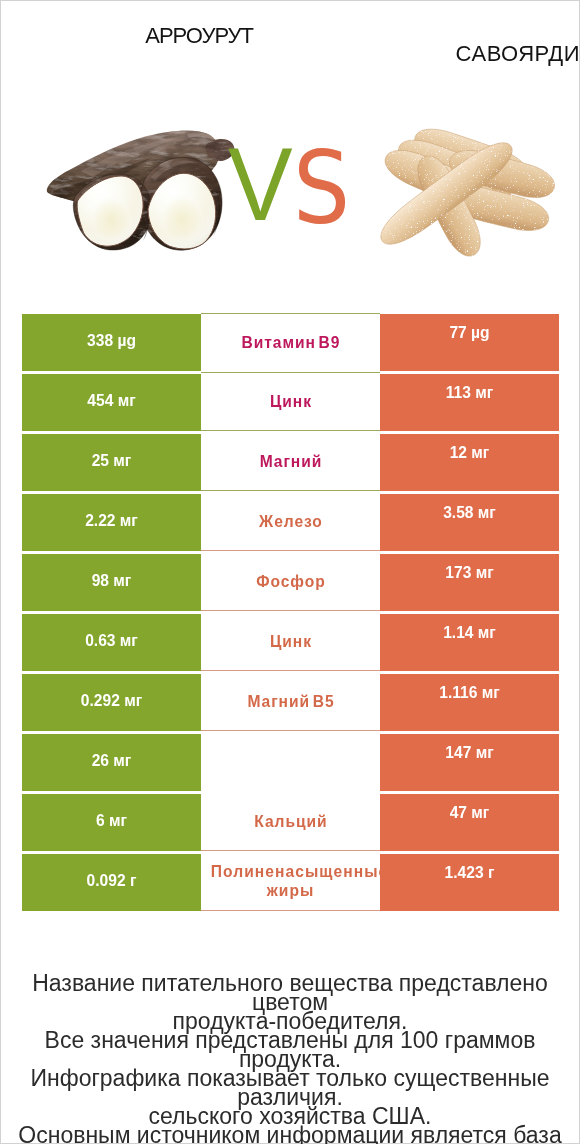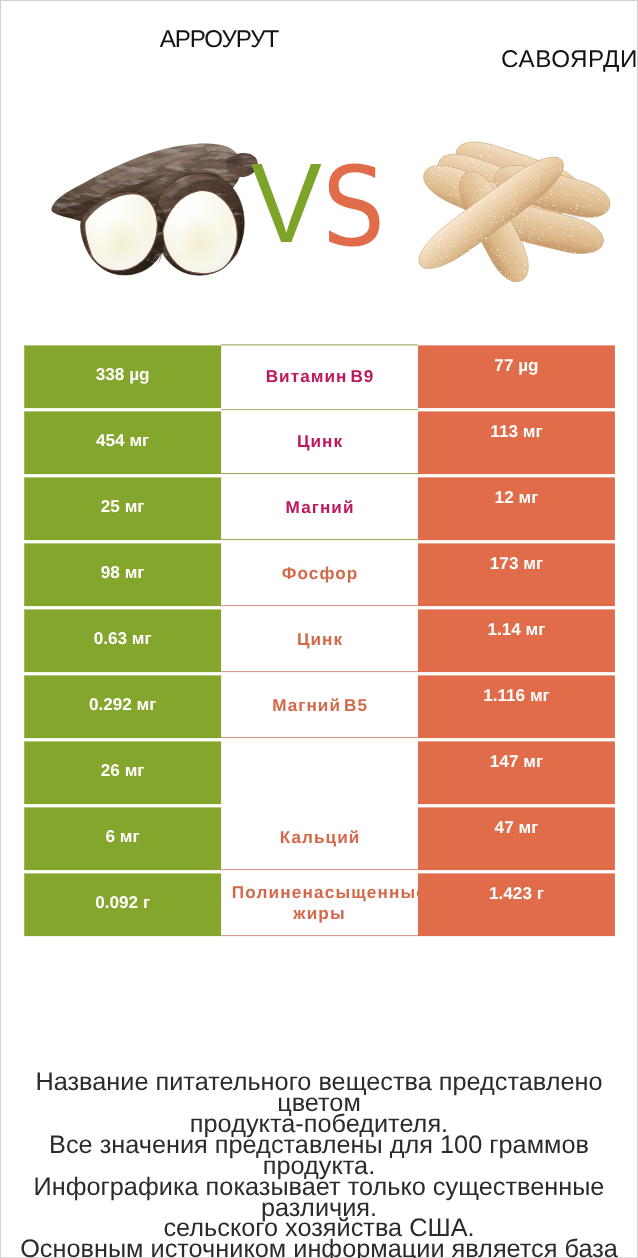--- a/index.html
+++ b/index.html
@@ -221,20 +221,25 @@
         <div class="cell c-left">454 мг</div>
         <div class="cell c-mid g">Цинк</div>
         <div class="cell c-right">113 мг</div>
       </div>
       <div class="row">
         <div class="cell c-left">25 мг</div>
         <div class="cell c-mid g">Магний</div>
         <div class="cell c-right">12 мг</div>
       </div>
       <div class="row">
+        <div class="cell c-left">2.22 мг</div>
+        <div class="cell c-mid o">Железо</div>
+        <div class="cell c-right">3.58 мг</div>
+      </div>
+      <div class="row">
         <div class="cell c-left">98 мг</div>
         <div class="cell c-mid o">Фосфор</div>
         <div class="cell c-right">173 мг</div>
       </div>
       <div class="row">
         <div class="cell c-left">0.63 мг</div>
         <div class="cell c-mid o">Цинк</div>
         <div class="cell c-right">1.14 мг</div>
       </div>
       <div class="row">

